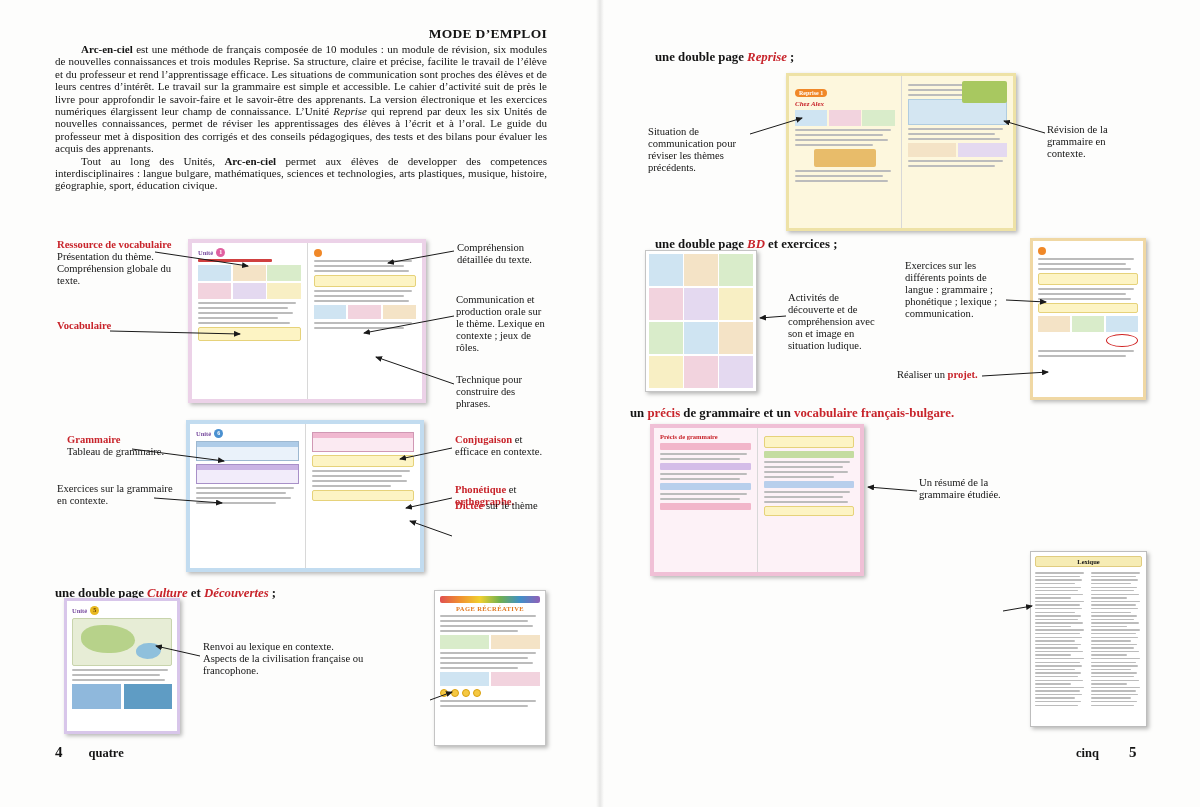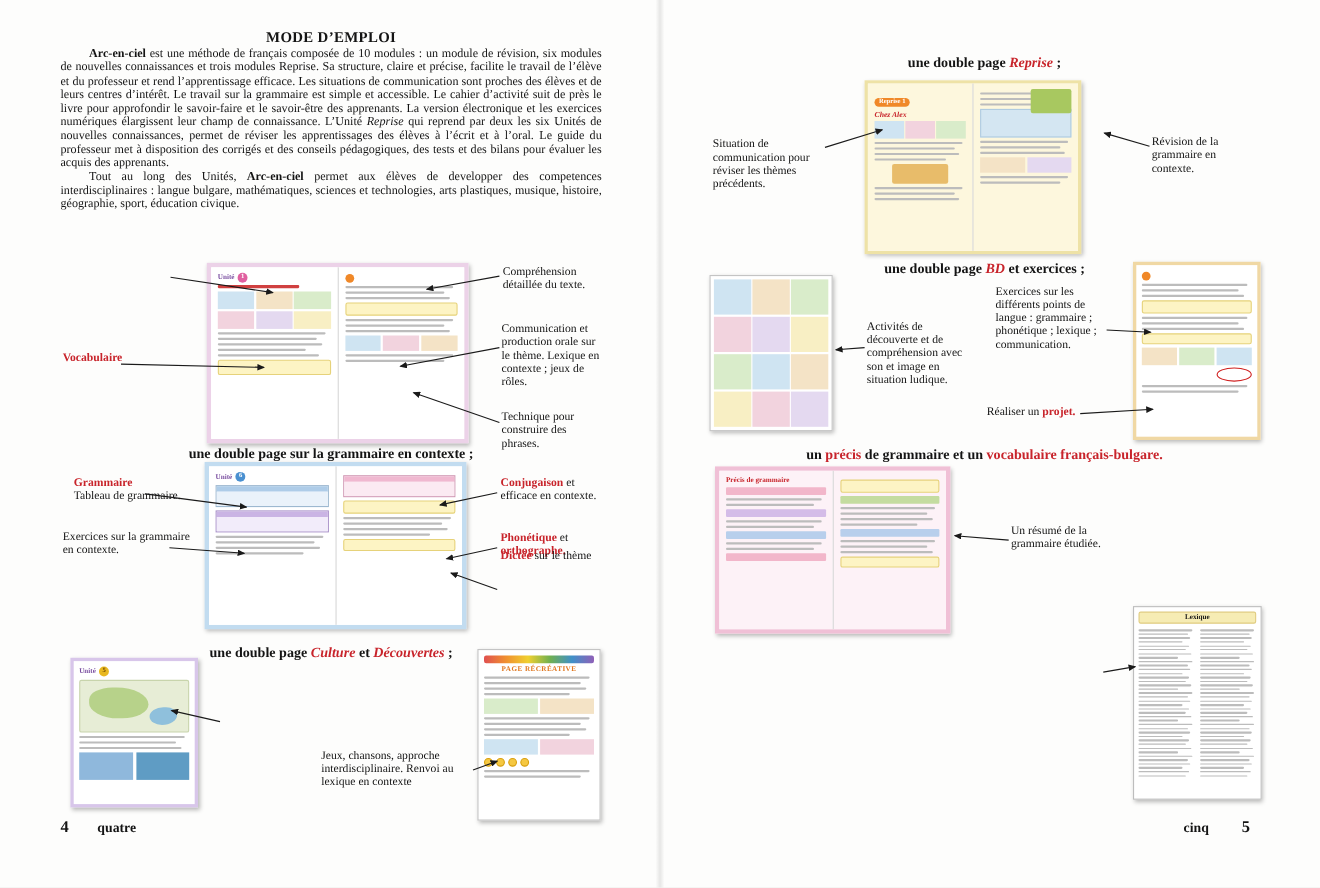--- a/index.html
+++ b/index.html
@@ -5,25 +5,25 @@
   html,body{margin:0;padding:0;background:#fff}
   #sheet{position:relative;width:1200px;height:807px;background:#fdfdfc;outline:1px solid #d6d6d2;
          font-family:"Liberation Serif","DejaVu Serif",serif;color:#141414;overflow:hidden}
   .fold{position:absolute;left:596px;top:0;width:8px;height:100%;
         background:linear-gradient(90deg,rgba(0,0,0,0),rgba(0,0,0,.09),rgba(0,0,0,0))}
 
   
   .b{font-weight:bold}.i{font-style:italic}
   .rb{color:#c8242b;font-weight:bold}
   .ri{color:#c8242b;font-weight:bold;font-style:italic}
-  .title{position:absolute;left:55px;top:26px;width:492px;text-align:center;
+  .title{position:absolute;left:55px;top:26px;width:492px;text-align:right;
          font-size:13.5px;font-weight:bold;letter-spacing:.3px}
   .intro{position:absolute;left:55px;top:43px;width:492px;font-size:11px;line-height:12.4px;text-align:justify}
   .intro p{margin:0;text-indent:26px}
-  .heading{position:absolute;text-align:center;font-weight:bold;font-size:12.8px}
+  .heading{position:absolute;font-weight:bold;font-size:12.8px}
   .ann{position:absolute;font-size:10.6px;line-height:12px}
   .footer{position:absolute;display:flex;align-items:baseline}
   .footer-num{font-size:15px;font-weight:bold}
   .footer-word{font-size:12.5px;font-weight:bold}
 
   
   .thumb{position:absolute;box-sizing:border-box;background:#fff;box-shadow:1.5px 2px 4px rgba(0,0,0,.28)}
   .spread{display:flex}
   .pg{flex:1;position:relative;padding:5px 6px;overflow:hidden;min-width:0;background:#fff}
   .pg+.pg{border-left:1px solid #d8d8d8}
@@ -153,26 +153,26 @@
           <i class="c4"></i>
           <i class="c2"></i>
         </div>
       <div class="tlines">
           <div class="tl" style="width: 96%;"></div>
           <div class="tl" style="width: 88%;"></div>
         </div>
     </div>
   </div>
 
+  <div class="ann" style="left:57px;top:239px;width:130px"><span class="rb">Ressource de vocabulaire</span><span></span><br><span>Présentation du thème. Compréhension globale du texte.</span></div>
   <div class="ann" style="left:57px;top:320px;width:128px"><span class="rb">Vocabulaire</span><span></span><br></div>
   <div class="ann" style="left:457px;top:242px;width:92px"><span>Compréhension détaillée du texte.</span></div>
   <div class="ann" style="left:456px;top:294px;width:95px"><span>Communication et production orale sur le thème. Lexique en contexte ; jeux de rôles.</span></div>
   <div class="ann" style="left:456px;top:374px;width:92px"><span>Technique pour construire des phrases.</span></div>
 
-  <div class="heading" style="left:55px;top:405px;width:492px"><span>une double page sur la grammaire en contexte ;</span></div>
 
   <div class="thumb spread t-grammar" style="left:186px;top:420px;width:238px;height:152px">
     <div class="pg">
       <div class="unit-row">
         <span class="unit-word">Unité</span>
         <span class="unit-badge blue">6</span>
       </div>
       <div class="mini-table">
           <div class="mt-head"></div>
           <div class="mt-body"></div>
@@ -225,20 +225,21 @@
         <div class="tl" style="width: 96%;"></div>
         <div class="tl" style="width: 88%;"></div>
         <div class="tl" style="width: 93%;"></div>
       </div>
     <div class="photos">
         <i class="p1"></i>
         <i class="p2"></i>
       </div>
   </div>
 
+  <div class="ann" style="left:203px;top:641px;width:162px"><span>Renvoi au lexique en contexte. Aspects de la civilisation française ou francophone.</span></div>
 
   <div class="thumb t-recreative" style="left:434px;top:590px;width:112px;height:156px">
     <div class="rainbow"></div>
     <div class="rec-title">PAGE RÉCRÉATIVE</div>
     <div class="tlines">
         <div class="tl" style="width: 96%;"></div>
         <div class="tl" style="width: 88%;"></div>
         <div class="tl" style="width: 93%;"></div>
         <div class="tl" style="width: 78%;"></div>
       </div>
@@ -261,30 +262,29 @@
         <i></i>
         <i></i>
         <i></i>
       </div>
     <div class="tlines">
         <div class="tl" style="width: 96%;"></div>
         <div class="tl" style="width: 88%;"></div>
       </div>
   </div>
 
-  <div class="ann" style="left:292px;top:682px;width:140px"><span>Jeux, chansons, approche interdisciplinaire. Renvoi au lexique en contexte</span></div>
 
   <div class="footer" style="left:55px;top:744px;gap:26px">
     <span class="footer-num">4</span>
     <span class="footer-word">quatre</span>
   </div>
 
   <div class="heading" style="left:655px;top:50px;width:480px"><span>une double page </span><span class="ri">Reprise</span><span> ;</span></div>
 
-  <div class="thumb spread t-reprise" style="left:786px;top:73px;width:197px;height:158px">
+  <div class="thumb spread t-reprise" style="left:786px;top:73px;width:230px;height:158px">
     <div class="pg">
       <span class="rep-badge">Reprise 1</span>
       <div class="rep-title">Chez Alex</div>
       <div class="comic">
           <i class="c1"></i>
           <i class="c4"></i>
           <i class="c3"></i>
         </div>
       <div class="tlines">
           <div class="tl" style="width: 96%;"></div>

